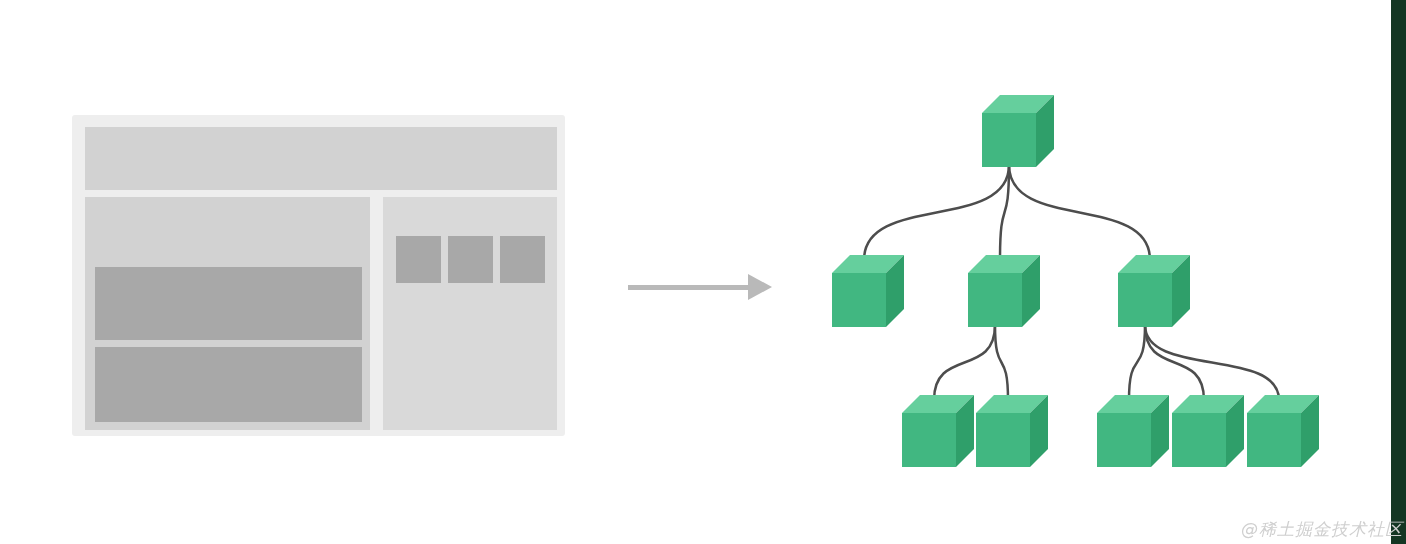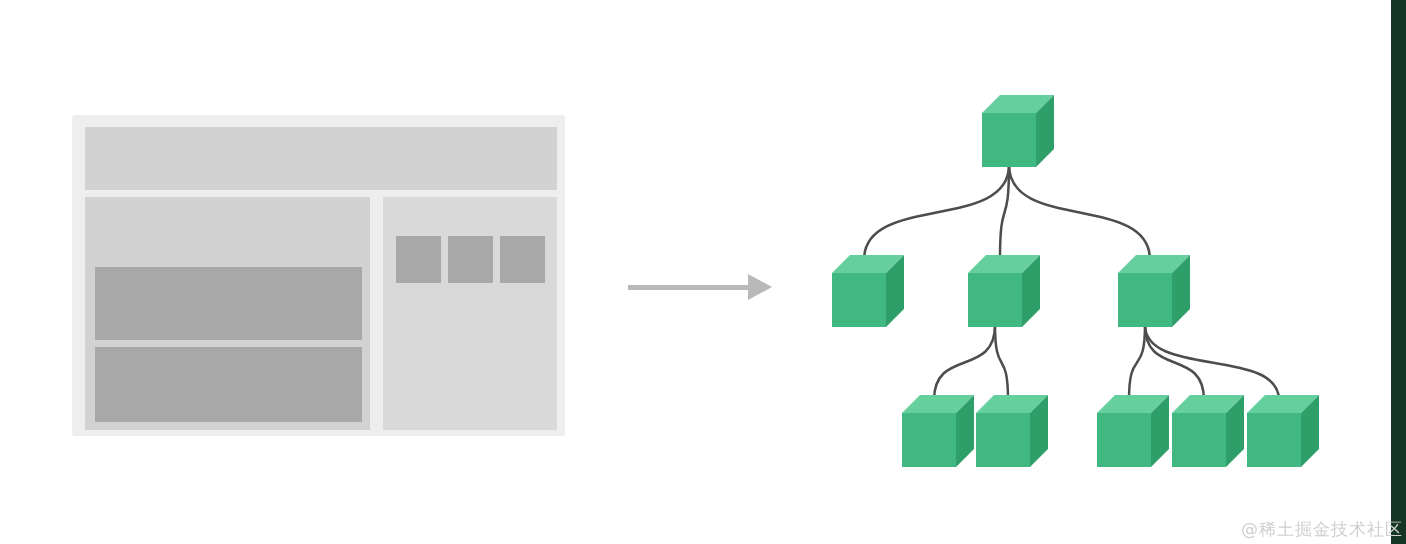--- a/index.html
+++ b/index.html
@@ -9,20 +9,21 @@
     width: 1406px;
     height: 544px;
     overflow: hidden;
     font-family: "DejaVu Sans", sans-serif;
   }
   .stage {
     position: relative;
     width: 1406px;
     height: 544px;
     background: #ffffff;
+    font-style: italic;
   }
   
   .mockup {
     position: absolute;
     left: 72px; top: 115px;
     width: 493px; height: 321px;
     background: var(--mockup-outer, #eeeeee);
     border-radius: 3px;
   }
   .mockup-header {

